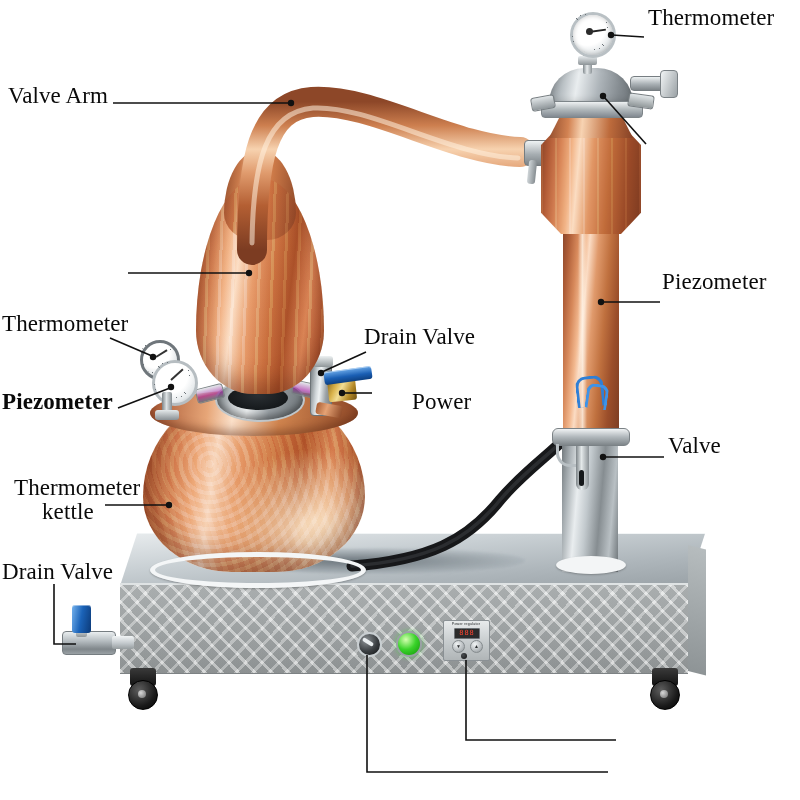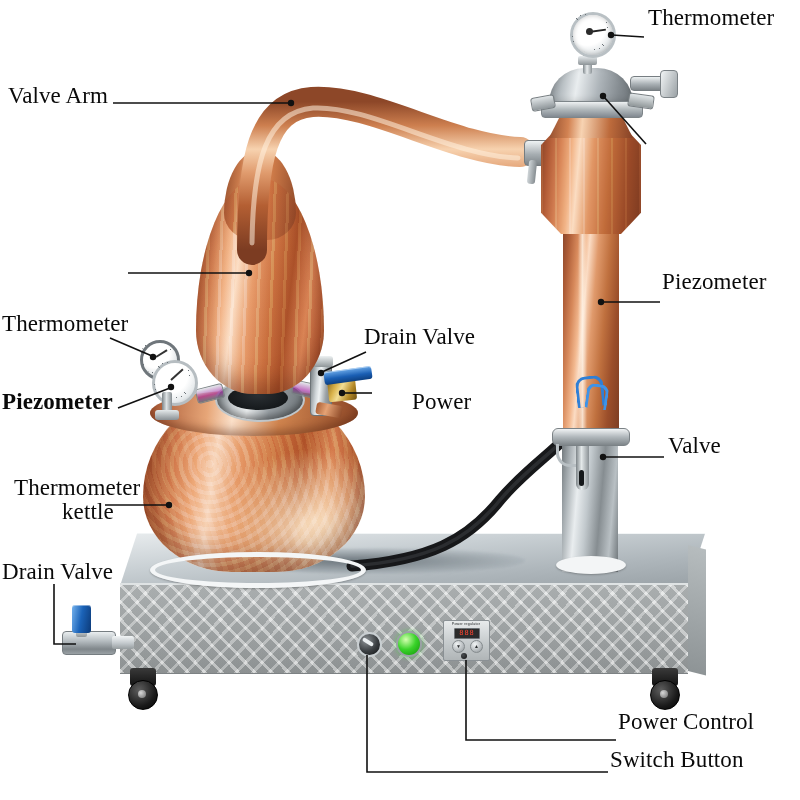--- a/index.html
+++ b/index.html
@@ -416,32 +416,30 @@
   </svg>
 
   <div class="lbl" id="label-lynn-arm" style="left:8px;top:84px;">Valve Arm</div>
 
 
   <div class="lbl" id="label-thermometer-left" style="left:2px;top:312px;">Thermometer</div>
 
   <div class="lbl" id="label-piezometer" style="left:2px;top:390px;font-weight:bold;">Piezometer</div>
 
   <div class="lbl" id="label-kettle-1" style="left:14px;top:476px;">Thermometer</div>
-  <div class="lbl" id="label-kettle-2" style="left:42px;top:500px;margin-left:20px;">kettle</div>
+  <div class="lbl" id="label-kettle-2" style="left:42px;top:500px;">kettle</div>
 
   <div class="lbl" id="label-drain-valve-left" style="left:2px;top:560px;">Drain Valve</div>
 
   <div class="lbl" id="label-drain-valve-kettle" style="left:364px;top:325px;">Drain Valve</div>
 
   <div class="lbl" id="label-safety-2" style="left:412px;top:390px;">Power</div>
 
   <div class="lbl" id="label-thermometer-top" style="left:648px;top:6px;">Thermometer</div>
 
 
   <div class="lbl" id="label-condenser" style="left:662px;top:270px;">Piezometer</div>
 
   <div class="lbl" id="label-parrot" style="left:668px;top:434px;">Valve</div>
 
-  <div class="lbl" id="label-power-control" style="left:618px;top:710px;">Power Control</div>
-
-  <div class="lbl" id="label-switch-button" style="left:610px;top:748px;">Switch Button</div>
+
 
 </div>
 
 </body></html>

